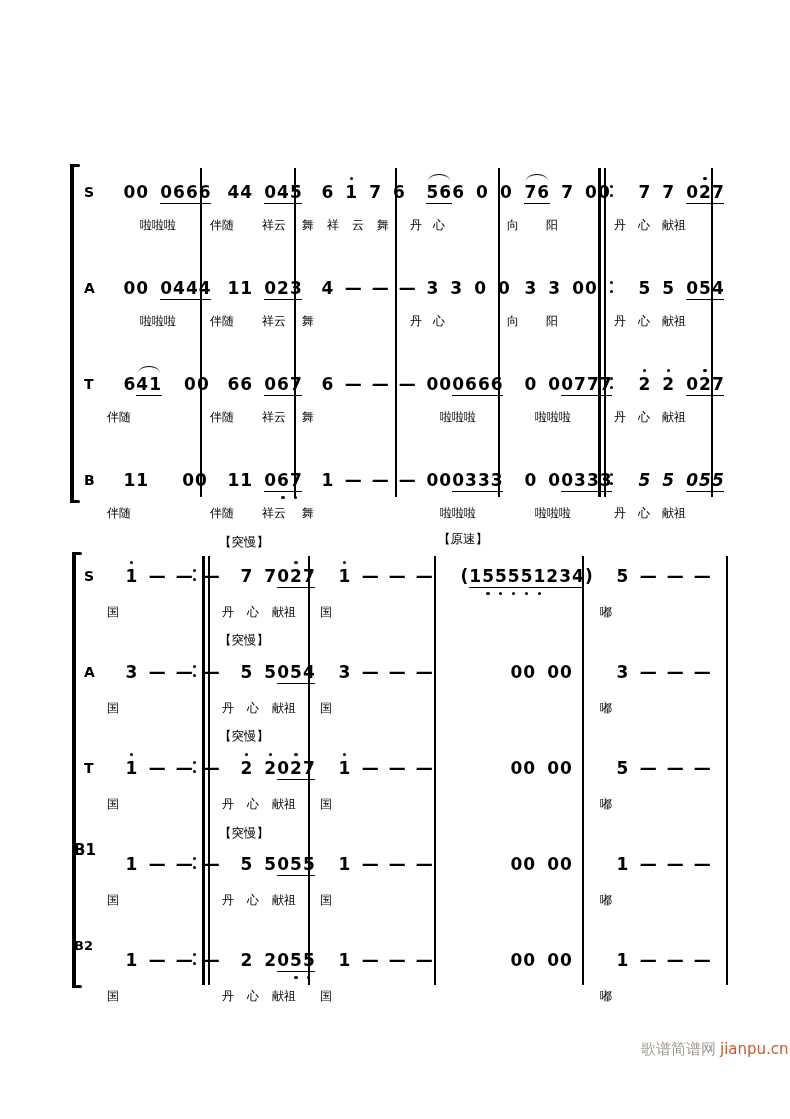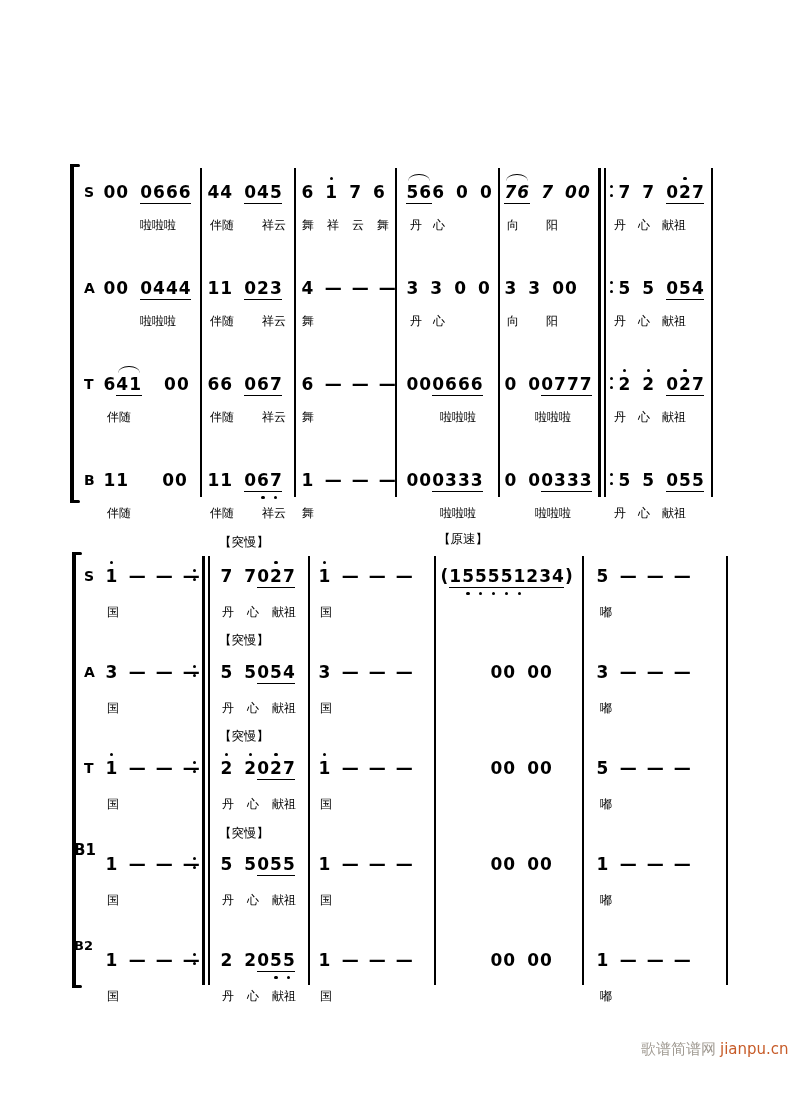--- a/index.html
+++ b/index.html
@@ -7,21 +7,21 @@
         font-family:"DejaVu Sans",sans-serif;overflow:hidden;}
   #score{position:absolute;left:0;top:0;width:790px;height:1119px;}
   .system{position:absolute;left:0;width:790px;}
   .vline{position:absolute;background:#000;width:1.5px;}
   .bracket{position:absolute;width:6px;border-left:4.5px solid #000;}
   .bracket::before,.bracket::after{content:"";position:absolute;left:-4.5px;width:10px;height:3px;
         background:#000;border-radius:0 3px 3px 0;}
   .bracket::before{top:-3px;}
   .bracket::after{bottom:-3px;}
   .plabel{position:absolute;font-weight:bold;font-size:14px;line-height:18px;}
-  .notes{position:absolute;white-space:nowrap;font-weight:bold;font-size:17px;line-height:20px;height:20px;}
+  .notes{position:absolute;white-space:nowrap;font-weight:bold;font-size:17px;line-height:20px;height:20px;margin-left:20px;}
   .n{position:relative;display:inline-block;padding:0 .5px;}
   .hi::before,.lo::after{content:"";position:absolute;left:50%;margin-left:-1.6px;width:3.2px;height:3.2px;
         border-radius:50%;background:#000;}
   .hi::before{top:-5px;}
   .lo::after{bottom:-4px;}
   .ul{display:inline-block;border-bottom:1.7px solid #000;padding-bottom:1px;}
   .ul .lo::after{bottom:-9px;}
   .slur{display:inline-block;position:relative;}
   .slur::before{content:"";position:absolute;left:2px;right:2px;top:-8px;height:6px;
         border-top:1.6px solid #000;border-radius:50% 50% 0 0/100% 100% 0 0;}
@@ -60,21 +60,21 @@
         <div class="lyr" style="left: 210px; top: 53px;">伴随</div>
         <div class="lyr" style="left: 262px; top: 53px;">祥云</div>
         <div class="notes" style="left: 301px; top: 17px;"><span class="n">6</span><span class="sp"></span><span class="n hi">1</span><span class="sp"></span><span class="n">7</span><span class="sp"></span><span class="n">6</span></div>
         <div class="lyr" style="left: 302px; top: 53px;">舞</div>
         <div class="lyr" style="left: 327px; top: 53px;">祥</div>
         <div class="lyr" style="left: 352px; top: 53px;">云</div>
         <div class="lyr" style="left: 377px; top: 53px;">舞</div>
         <div class="notes" style="left: 406px; top: 17px;"><span class="slur"><span class="ul"><span class="n">5</span><span class="n">6</span></span></span><span class="n">6</span><span class="sp"></span><span class="n">0</span><span class="sp"></span><span class="n">0</span></div>
         <div class="lyr" style="left: 410px; top: 53px;">丹</div>
         <div class="lyr" style="left: 433px; top: 53px;">心</div>
-        <div class="notes" style="left: 504px; top: 17px; font-style: italic;"><span class="slur"><span class="ul"><span class="n">7</span><span class="n">6</span></span></span><span class="sp"></span><span class="n">7</span><span class="sp"></span><span class="n">0</span><span class="n">0</span></div>
+        <div class="notes" style="left: 504px; top: 17px;"><span class="slur"><span class="ul"><span class="n">7</span><span class="n">6</span></span></span><span class="sp"></span><span class="n">7</span><span class="sp"></span><span class="n">0</span><span class="n">0</span></div>
         <div class="lyr" style="left: 507px; top: 53px;">向</div>
         <div class="lyr" style="left: 546px; top: 53px;">阳</div>
         <div class="notes" style="left: 618px; top: 17px;"><span class="n">7</span><span class="sp"></span><span class="n">7</span><span class="sp"></span><span class="ul"><span class="n">0</span><span class="n hi">2</span><span class="n">7</span></span></div>
         <div class="lyr" style="left: 614px; top: 53px;">丹</div>
         <div class="lyr" style="left: 638px; top: 53px;">心</div>
         <div class="lyr" style="left: 662px; top: 53px;">献祖</div>
         <div class="plabel" style="left: 84px; top: 114px;">A</div>
         <div class="rdots" style="left: 610px; top: 116px;"></div>
         <div class="notes" style="left: 103px; top: 113px;"><span class="n">0</span><span class="n">0</span><span class="sp"></span><span class="ul"><span class="n">0</span><span class="n">4</span><span class="n">4</span><span class="n">4</span></span></div>
         <div class="lyr" style="left: 140px; top: 149px;">啦啦啦</div>
@@ -116,21 +116,21 @@
         <div class="lyr" style="left: 107px; top: 341px;">伴随</div>
         <div class="notes" style="left: 207px; top: 305px;"><span class="n">1</span><span class="n">1</span><span class="sp"></span><span class="ul"><span class="n">0</span><span class="n lo">6</span><span class="n lo">7</span></span></div>
         <div class="lyr" style="left: 210px; top: 341px;">伴随</div>
         <div class="lyr" style="left: 262px; top: 341px;">祥云</div>
         <div class="notes" style="left: 301px; top: 305px;"><span class="n">1</span><span class="sp"></span><span class="dash">—</span><span class="sp"></span><span class="dash">—</span><span class="sp"></span><span class="dash">—</span></div>
         <div class="lyr" style="left: 302px; top: 341px;">舞</div>
         <div class="notes" style="left: 406px; top: 305px;"><span class="n">0</span><span class="n">0</span><span class="ul"><span class="n">0</span><span class="n">3</span><span class="n">3</span><span class="n">3</span></span></div>
         <div class="lyr" style="left: 440px; top: 341px;">啦啦啦</div>
         <div class="notes" style="left: 504px; top: 305px;"><span class="n">0</span><span class="sp"></span><span class="n">0</span><span class="ul"><span class="n">0</span><span class="n">3</span><span class="n">3</span><span class="n">3</span></span></div>
         <div class="lyr" style="left: 535px; top: 341px;">啦啦啦</div>
-        <div class="notes" style="left: 618px; top: 305px;"><span class="n">5</span><span class="sp"></span><span class="n">5</span><span class="sp"></span><span class="ul"><span class="n">0</span><span class="n">5</span><span class="n">5</span></span></div>
+        <div class="notes" style="left: 618px; top: 305px; font-style: italic;"><span class="n">5</span><span class="sp"></span><span class="n">5</span><span class="sp"></span><span class="ul"><span class="n">0</span><span class="n">5</span><span class="n">5</span></span></div>
         <div class="lyr" style="left: 614px; top: 341px;">丹</div>
         <div class="lyr" style="left: 638px; top: 341px;">心</div>
         <div class="lyr" style="left: 662px; top: 341px;">献祖</div>
       </div>
       <div class="system" style="top: 552px; height: 465px;">
         <div class="bracket" style="left: 72px; top: 3px; height: 430px;"></div>
         <div class="vline" style="left: 308px; top: 4px; height: 429px;"></div>
         <div class="vline" style="left: 434px; top: 4px; height: 429px;"></div>
         <div class="vline" style="left: 582px; top: 4px; height: 429px;"></div>
         <div class="vline" style="left: 726px; top: 4px; height: 429px;"></div>

